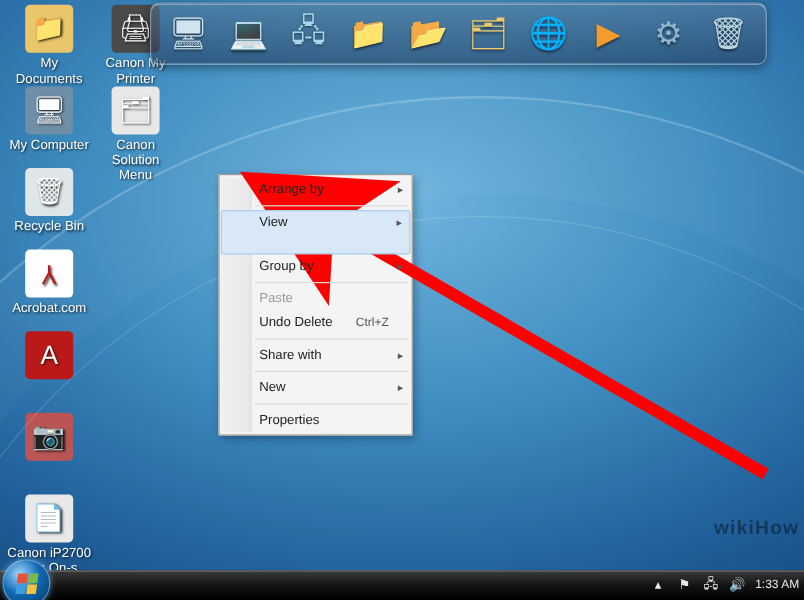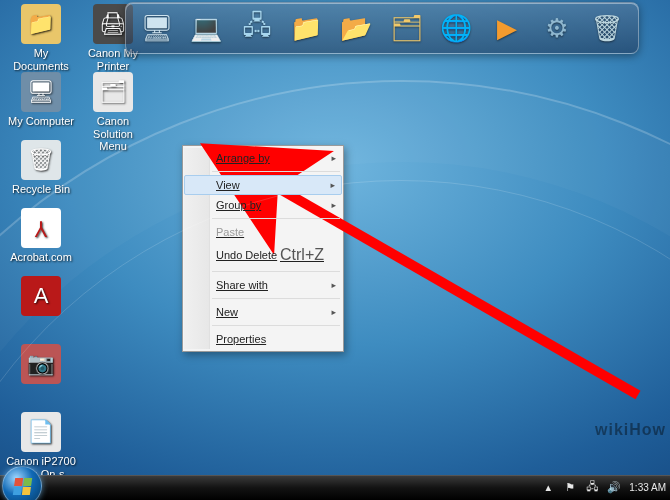--- a/index.html
+++ b/index.html
@@ -59,39 +59,38 @@
 }
 
 
 #ctxmenu {
   position: absolute; left: 182px; top: 145px; width: 162px;
   background: #f4f4f4;
   border: 1px solid #9a9a9a;
   box-shadow: 2px 3px 8px rgba(0,0,0,0.35);
   font-size: 11px; color: #222;
   padding: 2px 1px;
-  text-decoration: underline;
 }
 #ctxmenu .gutter {
   position: absolute; left: 1px; top: 2px; bottom: 2px; width: 26px;
   background: linear-gradient(to right, #f0f0f0, #e7e7e7);
   border-right: 1px solid #e0e0e0;
 }
 .mi {
   position: relative; padding: 4px 18px 4px 32px;
   display: flex; justify-content: space-between; align-items: center;
   cursor: default; z-index: 1;
 }
 .mi.sub::after {
   content: "▸"; font-size: 9px; color: #555; position: absolute; right: 6px;
 }
-.mi.hovered { background: #d8e8f8; border: 1px solid #a8cdee; padding: 3px 17px 3px 31px; border-radius: 2px; }
+.mi.hovered { background: #d8e8f8; border: 1px solid #a8cdee; padding: 3px 17px 20px 31px; border-radius: 2px; }
 .mi.disabled { color: #9a9a9a; }
 .sep { height: 1px; margin: 3px 2px 3px 28px; background: #dcdcdc; position: relative; z-index: 1; }
-.sc { color: #555; font-size: 16px; }
+.sc { color: #555; font-size: 10px; }
 
 
 #arrow { position: absolute; left: 0; top: 0; pointer-events: none; }
 
 
 #taskbar {
   position: absolute; left: 0; bottom: 0; width: 670px; height: 25px;
   background: linear-gradient(to bottom, #3a3a3a 0%, #121212 50%, #000 100%);
   border-top: 1px solid #555;
   display: flex; align-items: center;
@@ -110,21 +109,21 @@
 .orb-flag span:nth-child(3){background:#3e9fe0} .orb-flag span:nth-child(4){background:#f3c33e}
 
 #tray {
   position: absolute; right: 4px; bottom: 0; height: 25px;
   display: flex; align-items: center; gap: 8px;
   color: #e8e8e8; font-size: 10px;
 }
 .tray-ico { width: 14px; height: 14px; display:flex; align-items:center; justify-content:center; cursor:pointer; }
 
 
-#wm { position:absolute; right:4px; bottom:36px; color:rgba(0,0,0,0.4); font-size:16px; font-weight:bold; letter-spacing:1px; }
+#wm { position:absolute; right:4px; bottom:25px; color:rgba(0,0,0,0.4); font-size:16px; font-weight:bold; letter-spacing:1px; }
 </style>
 </head>
 <body>
 
 <div id="desktop">
     <div class="desk-icon" style="left: 6px; top: 412px;">
       <div class="ico" style="background:#e8e8e8;color:#fff;font-size:22px;">📄</div>
       <div class="label">Canon iP2700 series On-s...</div>
     </div>
     <div class="desk-icon" style="left: 6px; top: 344px;">

